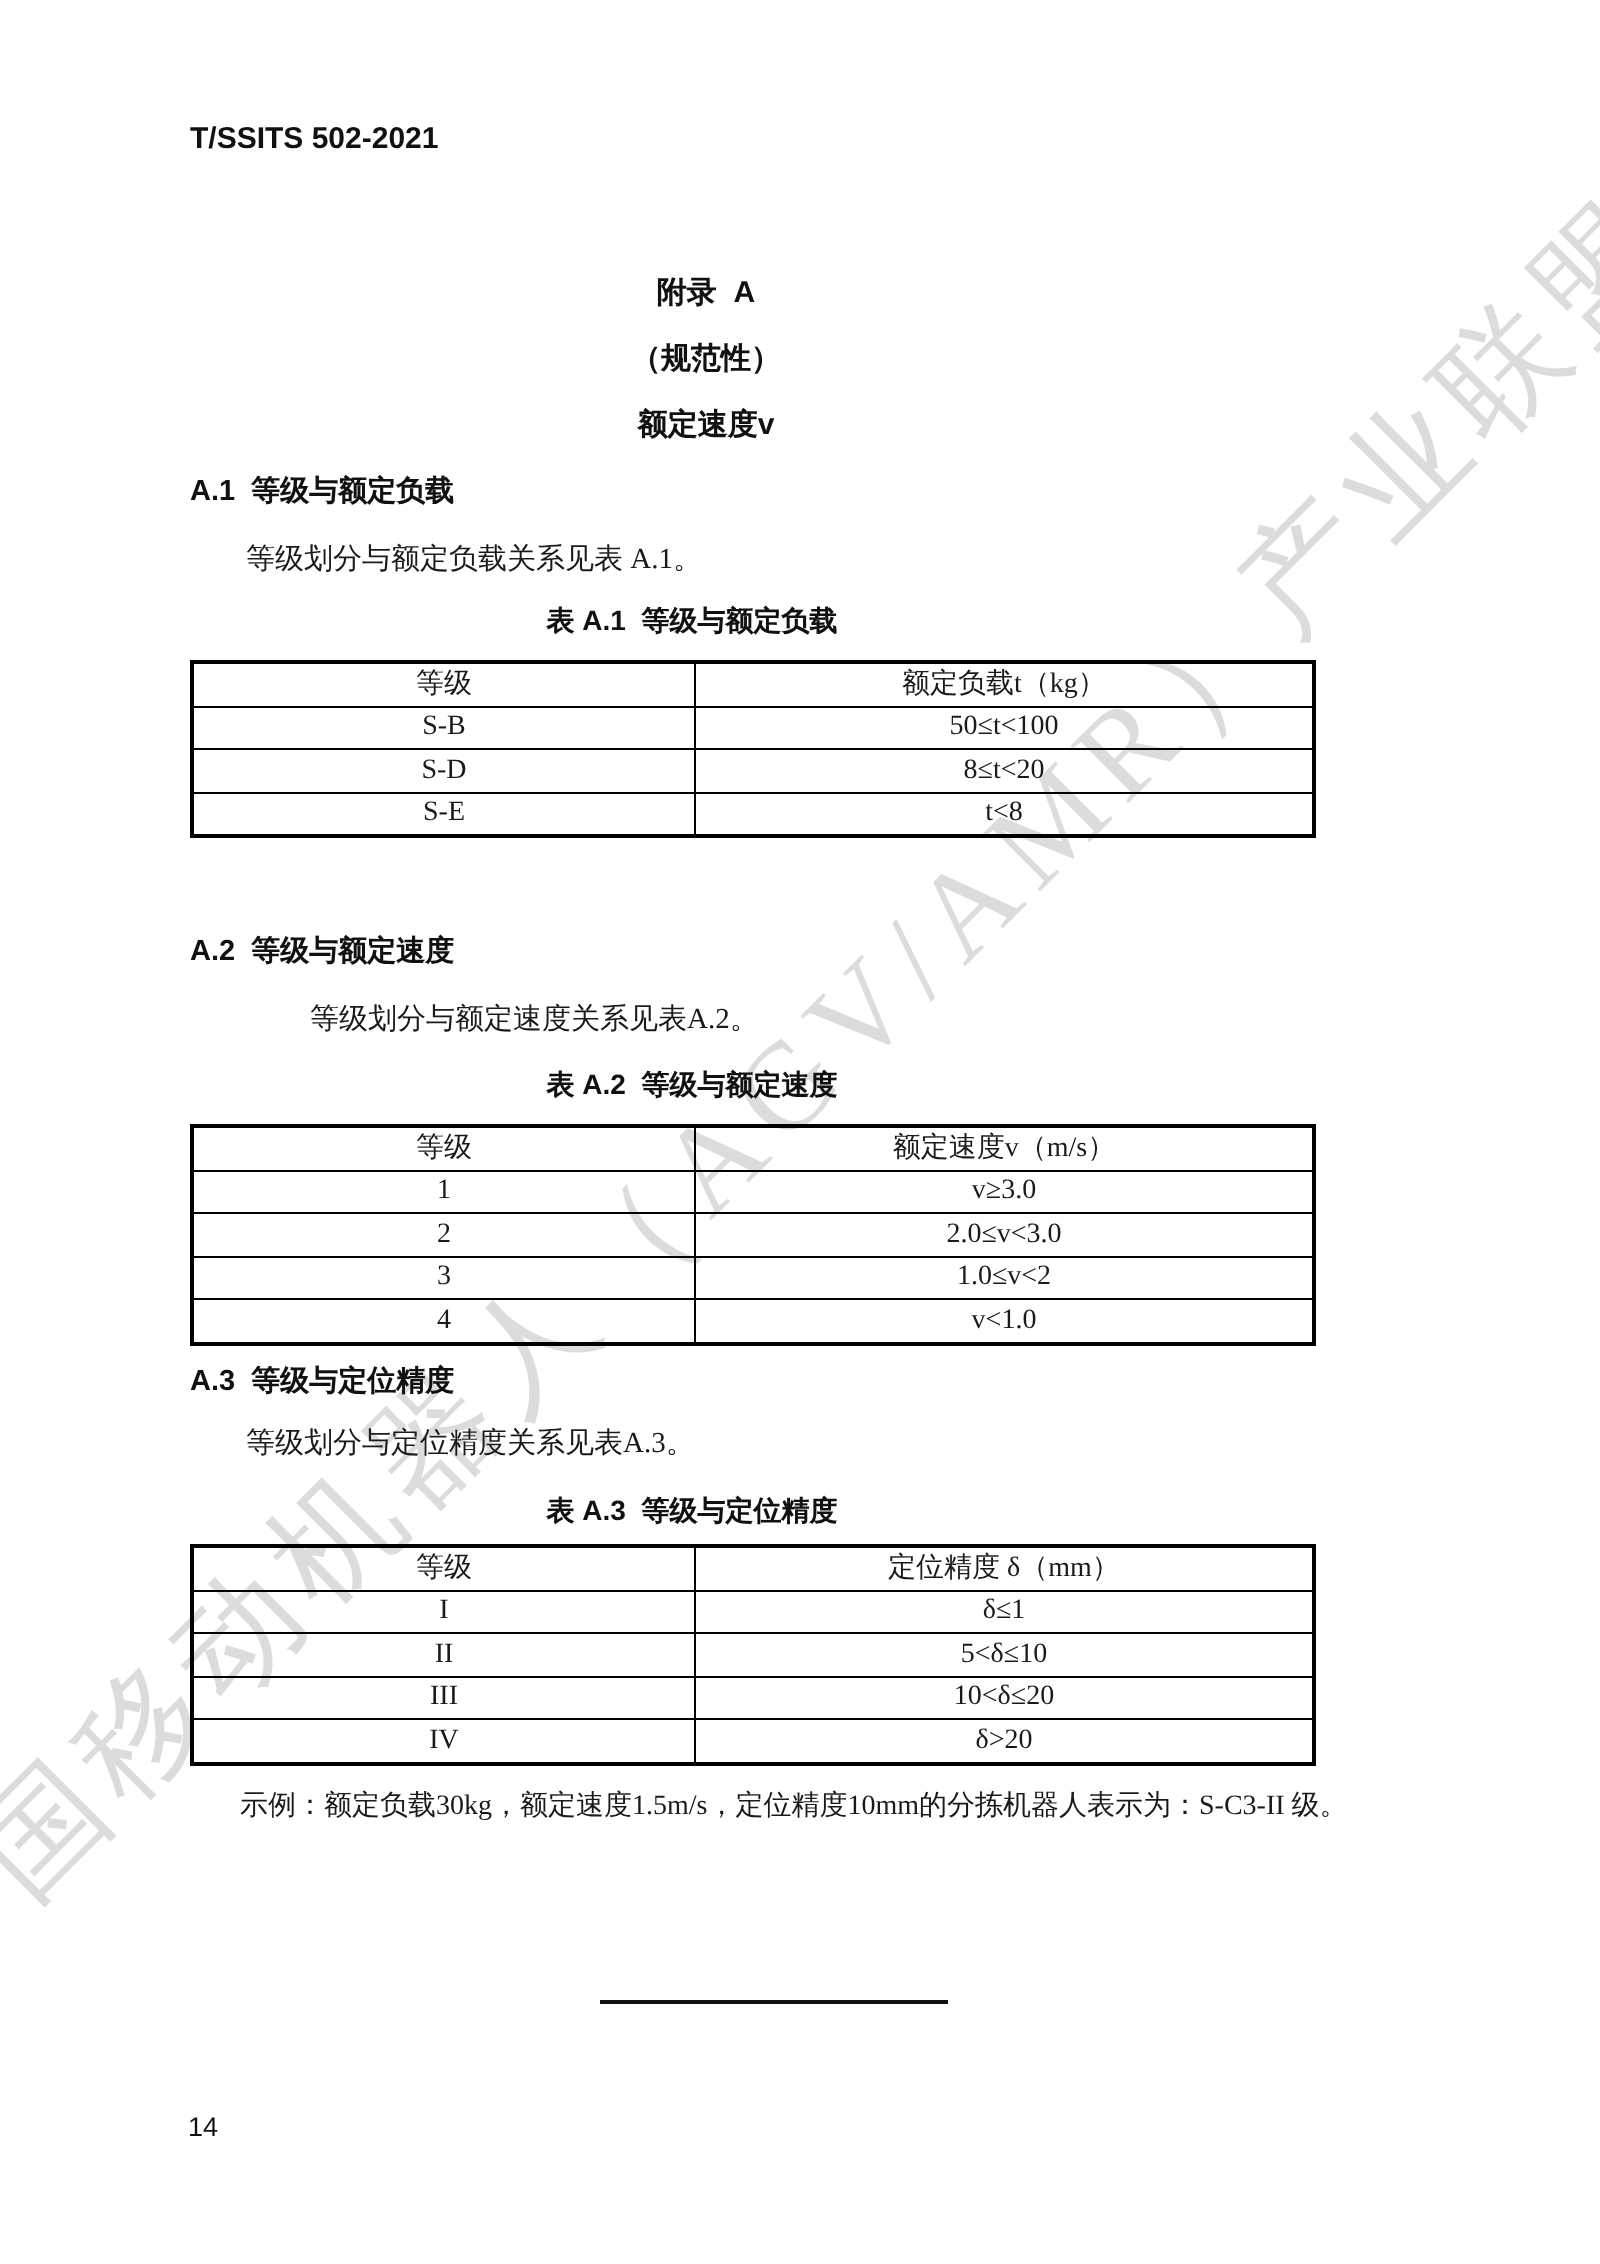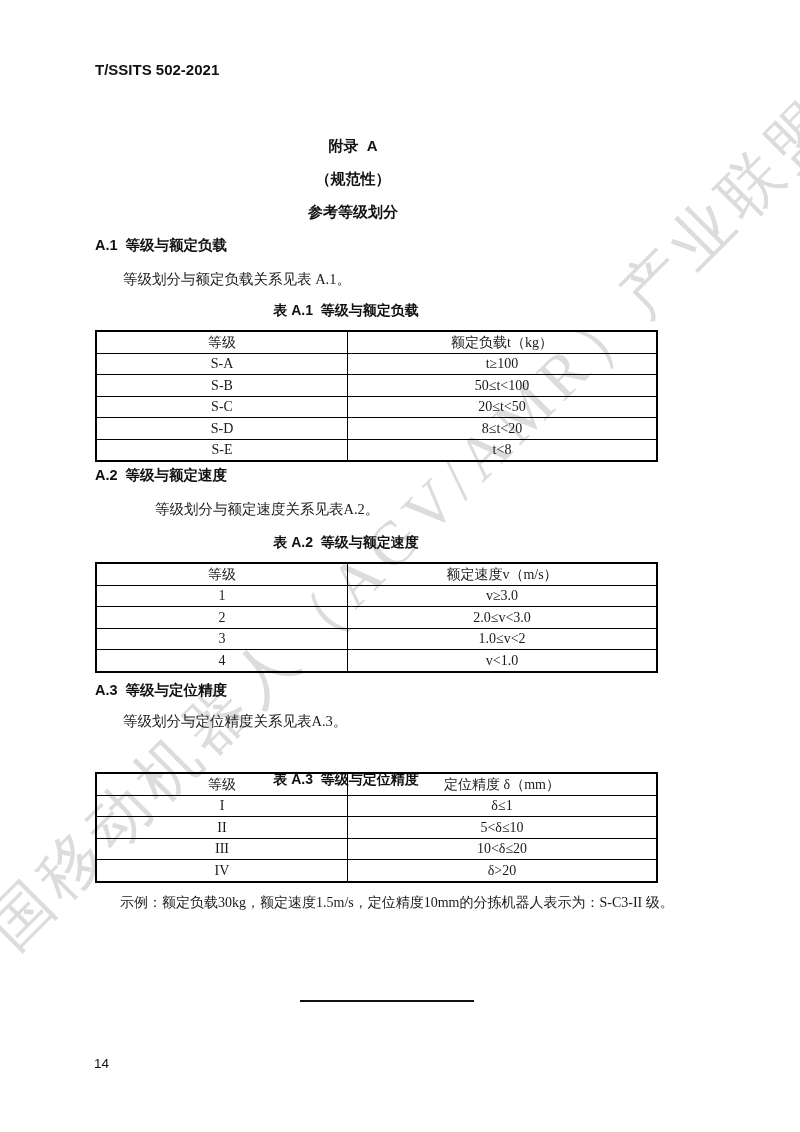--- a/index.html
+++ b/index.html
@@ -37,21 +37,21 @@
   .sec-intro{
     position:absolute;left:123px;font-size:14.5px;color:#1a1a1a;white-space:pre;font-family:Liberation Serif, serif;
   }
   .tbl-caption{
     position:absolute;left:0;width:692px;text-align:center;
     font-family:"Liberation Sans","DejaVu Sans",sans-serif;
     font-weight:700;font-size:14px;color:#111;white-space:pre;
   }
   .h-a1{top:236px;} .p-a1{top:270px;} .c-a1{top:302px;}
   .h-a2{top:466px;} .p-a2{top:500px;margin-left:32px;} .c-a2{top:534px;}
-  .h-a3{top:681px;} .p-a3{top:712px;} .c-a3{top:747px;margin-top:24px;}
+  .h-a3{top:681px;} .p-a3{top:712px;} .c-a3{top:747px;}
   .grade-table{
     position:absolute;left:95px;width:563px;
     border-collapse:collapse;table-layout:fixed;
     background:transparent;
   }
   .tb-a1{top:330px;} .tb-a2{top:562px;} .tb-a3{top:772px;}
   .grade-table th,.grade-table td{
     border:1px solid #000;height:20.5px;padding:0;
     text-align:center;vertical-align:middle;
     font-weight:400;font-size:14px;line-height:1.1;color:#1a1a1a;
@@ -77,43 +77,35 @@
 <div class="page">
 
   <div class="watermark">中国移动机器人（AGV/AMR）产业联盟</div>
 
   <div class="content">
 
     <div class="doc-code">T/SSITS 502-2021</div>
 
     <div class="center-line t-appendix">附录  A</div>
     <div class="center-line t-normative">（规范性）</div>
-    <div class="center-line t-subject">参考等级划分</div>
+    <div class="center-line t-subject">额定速度v</div>
 
     <div class="sec-heading h-a1">A.1  等级与额定负载</div>
     <div class="sec-intro p-a1">等级划分与额定负载关系见表 A.1。</div>
     <div class="tbl-caption c-a1">表 A.1  等级与额定负载</div>
 
     <table class="grade-table tb-a1">
       <tbody>
         <tr>
           <th class="col-grade">等级</th>
           <th>额定负载t（kg）</th>
         </tr>
         <tr>
-          <td>S-A</td>
-          <td>t≥100</td>
-        </tr>
-        <tr>
           <td>S-B</td>
           <td>50≤t&lt;100</td>
-        </tr>
-        <tr>
-          <td>S-C</td>
-          <td>20≤t&lt;50</td>
         </tr>
         <tr>
           <td>S-D</td>
           <td>8≤t&lt;20</td>
         </tr>
         <tr>
           <td>S-E</td>
           <td>t&lt;8</td>
         </tr>
       </tbody>

